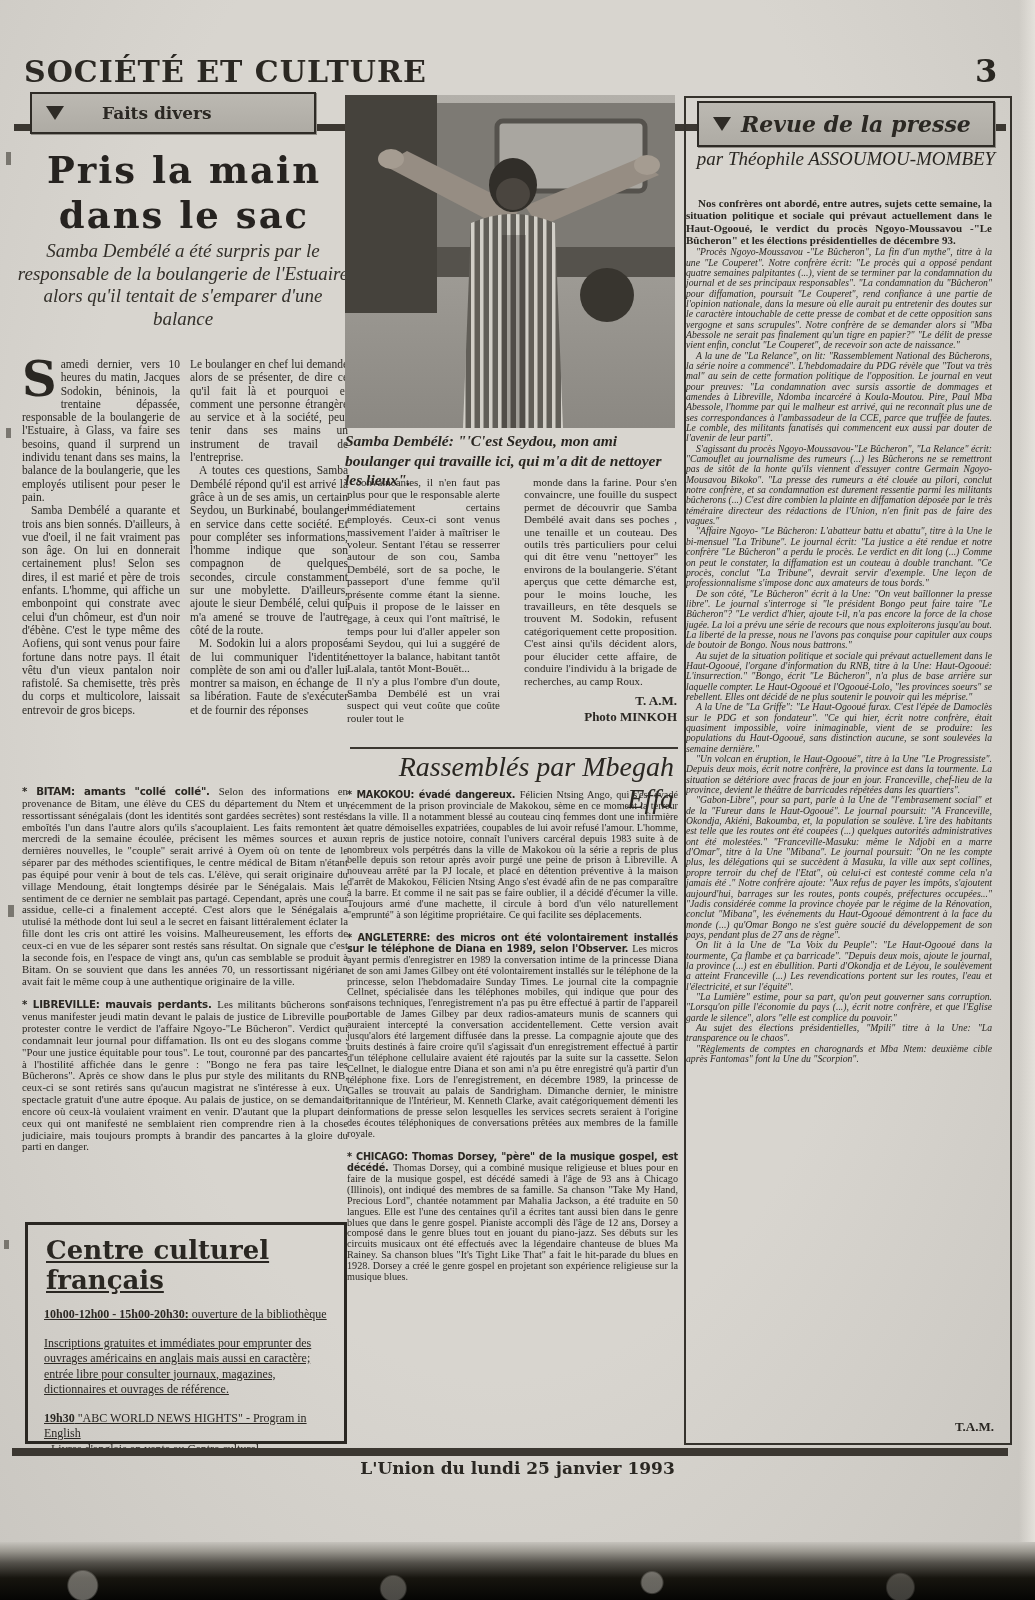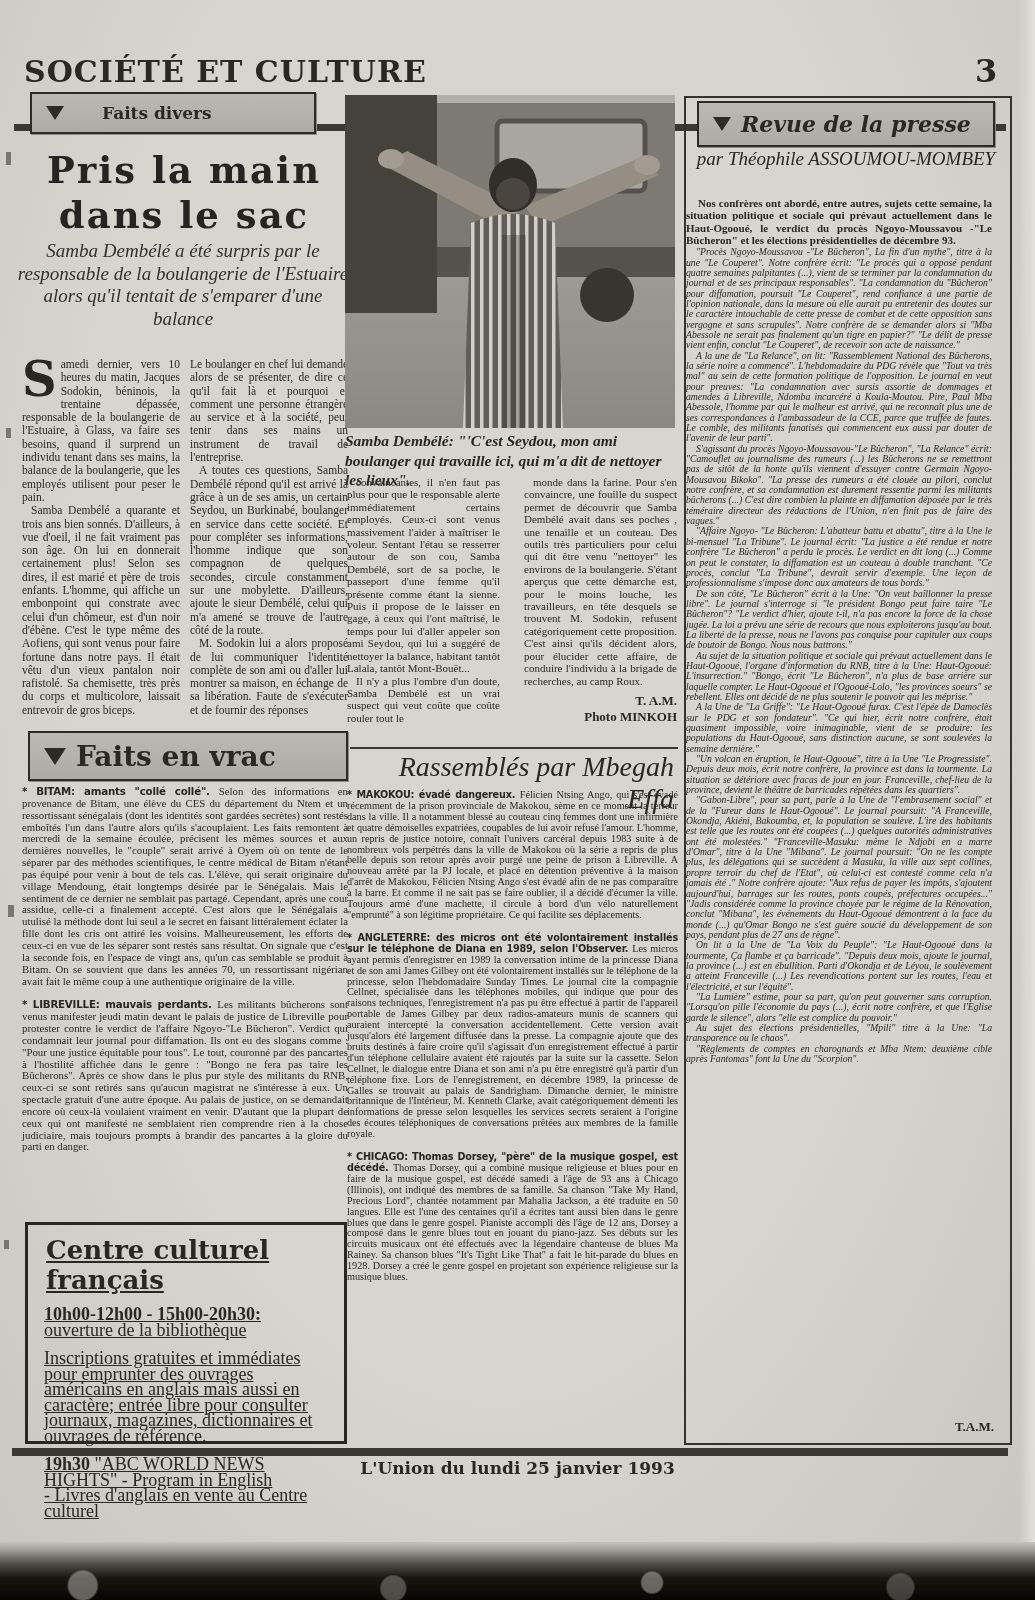--- a/index.html
+++ b/index.html
@@ -44,21 +44,21 @@
   .vrac p{margin:0;text-align:justify;}
   .vrac p + p{margin-top:12px;}
   .vrac b{font-family:"DejaVu Sans",sans-serif;font-size:0.95em;letter-spacing:-0.2px;}
   .vrac b::after{content:" ";}
   .vrac-l{left:22px;top:786px;width:326px;font-size:10.8px;line-height:11.85px;}
   .vrac-c{left:347px;top:790px;width:331px;font-size:10.2px;line-height:10.9px;}
   
   .ccbox{left:25px;top:1222px;width:288px;height:198px;border:3px solid #2a2722;
          padding:8px 12px 10px 16px;text-decoration:underline;}
   .cc-title{font-family:"DejaVu Serif",serif;font-weight:bold;font-size:26px;margin:2px 0 12px 2px;}
-  .ccbox p{margin:0 0 13px 0;font-size:18px;line-height:15.5px;}
+  .ccbox p{margin:0 0 13px 0;font-size:12px;line-height:15.5px;}
   
   .revue{left:684px;top:96px;width:324px;height:1345px;border:2px solid #36332d;}
   .rv-byline{left:8px;top:50px;width:304px;text-align:center;font-style:italic;font-size:19px;}
   .rv-text{left:0;top:80px;width:306px;height:1238px;overflow:hidden;text-align:justify;margin-top:19px;}
   .rv-text p{margin:0;font-style:italic;font-size:9.7px;line-height:10.35px;text-indent:10px;}
   .rv-text p.intro{font-style:normal;font-weight:bold;font-size:11px;line-height:12.3px;
                    text-indent:12px;margin-bottom:1px;}
   .rv-sig{right:16px;bottom:8px;font-weight:bold;font-size:13px;}
   
   .footer-date{left:0;top:1458px;width:1035px;text-align:center;
@@ -142,24 +142,20 @@
     <div class="col" style="width:160px;">
       <p class="first">monde dans la farine. Pour s'en convaincre, une fouille du suspect permet de découvrir que Samba Dembélé avait dans ses poches , une tenaille et un couteau. Des outils très particuliers pour celui qui dit être venu "nettoyer" les environs de la boulangerie. S'étant aperçus que cette démarche est, pour le moins louche, les travailleurs, en tête desquels se trouvent M. Sodokin, refusent catégoriquement cette proposition. C'est ainsi qu'ils décident alors, pour élucider cette affaire, de conduire l'individu à la brigade de recherches, au camp Roux.</p>
       <div class="sig">
         <div>T. A.M.</div>
         <div>Photo MINKOH</div>
       </div>
     </div>
   </div>
 
   <div class="abs rule" style="left:350px;top:747px;width:328px;height:2px;"></div>
-  <div class="abs secbox" style="left:28px;top:731px;width:316px;height:46px;font-size:28px;">
-    <span class="tri big"></span>
-    <span>Faits en vrac</span>
-  </div>
   <div class="abs rassemble">Rassemblés par Mbegah Effa</div>
 
   <div class="abs vrac vrac-l">
     <p><b>* BITAM: amants "collé collé".</b><span>Selon des informations en provenance de Bitam, une élève du CES du département du Ntem et un ressortissant sénégalais (dont les identités sont gardées secrètes) sont restés emboîtés l'un dans l'autre alors qu'ils s'acouplaient. Les faits remontent à mercredi de la semaine écoulée, précisent les mêmes sources et aux dernières nouvelles, le "couple" serait arrivé à Oyem où on tente de le séparer par des méthodes scientifiques, le centre médical de Bitam n'étant pas équipé pour venir à bout de tels cas. L'élève, qui serait originaire du village Mendoung, était longtemps désirée par le Sénégalais. Mais le sentiment de ce dernier ne semblait pas partagé. Cependant, après une cour assidue, celle-ci a finalement accepté. C'est alors que le Sénégalais a utulisé la méthode dont lui seul a le secret en faisant littéralement éclater la fille dont les cris ont attiré les voisins. Malheureusement, les efforts de ceux-ci en vue de les séparer sont restés sans résultat. On signale que c'est la seconde fois, en l'espace de vingt ans, qu'un cas semblable se produit à Bitam. On se souvient que dans les années 70, un ressortissant nigérian avait fait le même coup à une authentique originaire de la ville.</span></p>
     <p><b>* LIBREVILLE: mauvais perdants.</b><span>Les militants bûcherons sont venus manifester jeudi matin devant le palais de justice de Libreville pour protester contre le verdict de l'affaire Ngoyo-"Le Bûcheron". Verdict qui condamnait leur journal pour diffamation. Ils ont eu des slogans comme : "Pour une justice équitable pour tous". Le tout, couronné par des pancartes à l'hostilité affichée dans le genre : "Bongo ne fera pas taire les Bûcherons". Après ce show dans le plus pur style des militants du RNB, ceux-ci se sont retirés sans qu'aucun magistrat ne s'intéresse à eux. Un spectacle gratuit d'une autre époque. Au palais de justice, on se demandait encore où ceux-là voulaient vraiment en venir. D'autant que la plupart de ceux qui ont manifesté ne semblaient rien comprendre  rien à la chose judiciaire, mais toujours prompts à brandir des pancartes à la gloire du parti en danger.</span></p>
   </div>
 
   <div class="abs vrac vrac-c">
     <p><b>* MAKOKOU: évadé dangereux.</b><span>Félicien Ntsing Ango, qui s'est évadé récemment de la prison provinciale de Makokou, sème en ce moment la terreur dans la ville. Il a notamment blessé au couteau cinq femmes dont une infirmière et quatre démoiselles expatriées, coupables de lui avoir refusé l'amour. L'homme, un repris de justice notoire, connaît l'univers carcéral depuis 1983 suite à de nombreux vols perpétrés dans la ville de Makokou où la série a repris de plus belle depuis son retour après avoir purgé une peine de prison à Libreville. A nouveau arrêté par la PJ locale, et placé en détention préventive à la maison d'arrêt de Makokou, Félicien Ntsing Ango s'est évadé afin de ne pas comparaître à la barre. Et comme il ne sait pas se faire oublier, il a décidé d'écumer la ville. Toujours armé d'une machette, il circule à bord d'un vélo naturellement "emprunté" à son légitime propriétaire. Ce qui facilite ses déplacements.</span></p>
     <p><b>* ANGLETERRE: des micros ont été volontairement installés sur le téléphone de Diana en 1989, selon l'Observer.</b><span>Les micros ayant permis d'enregistrer en 1989 la conversation intime de la princesse Diana et de son ami James Gilbey ont été volontairement installés sur le téléphone de la princesse, selon l'hebdomadaire Sunday Times. Le journal cite la compagnie Cellnet, spécialisée dans les téléphones mobiles, qui indique que pour des raisons techniques, l'enregistrement n'a pas pu être effectué à partir de l'appareil portable de James Gilbey par deux radios-amateurs munis de scanners qui auraient intercepté la conversation accidentellement. Cette version avait jusqu'alors été largement diffusée dans la presse. La compagnie ajoute que des bruits destinés à faire croire qu'il s'agissait d'un enregistrement effectué à partir d'un téléphone cellulaire avaient été rajoutés par la suite sur la cassette. Selon Cellnet, le dialogue entre Diana et son ami n'a pu être enregistré qu'à partir d'un téléphone fixe. Lors de l'enregistrement, en décembre 1989, la princesse de Galles se trouvait au palais de Sandrigham. Dimanche dernier, le ministre britannique de l'Intérieur, M. Kenneth Clarke, avait catégoriquement démenti les informations de presse selon lesquelles les services secrets seraient à l'origine des écoutes téléphoniques de conversations prêtées aux membres de la famille royale.</span></p>

